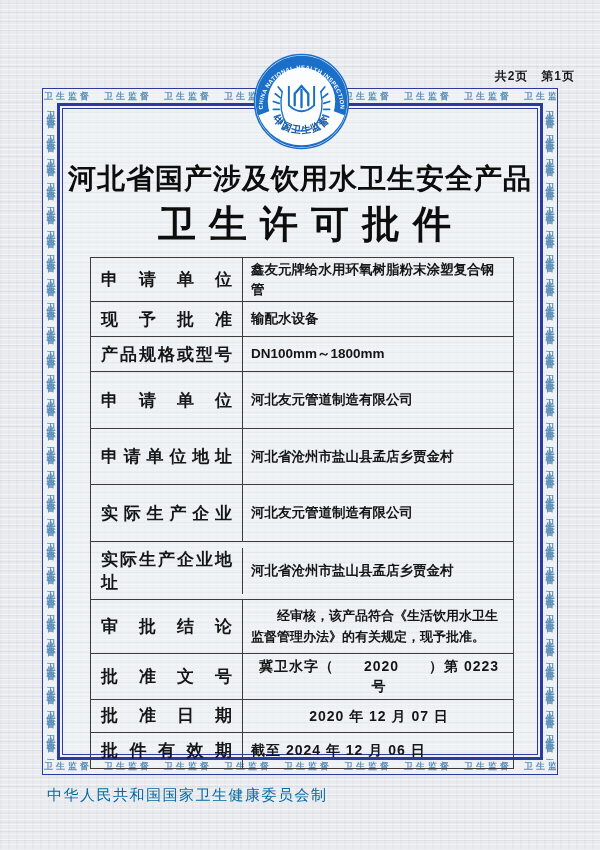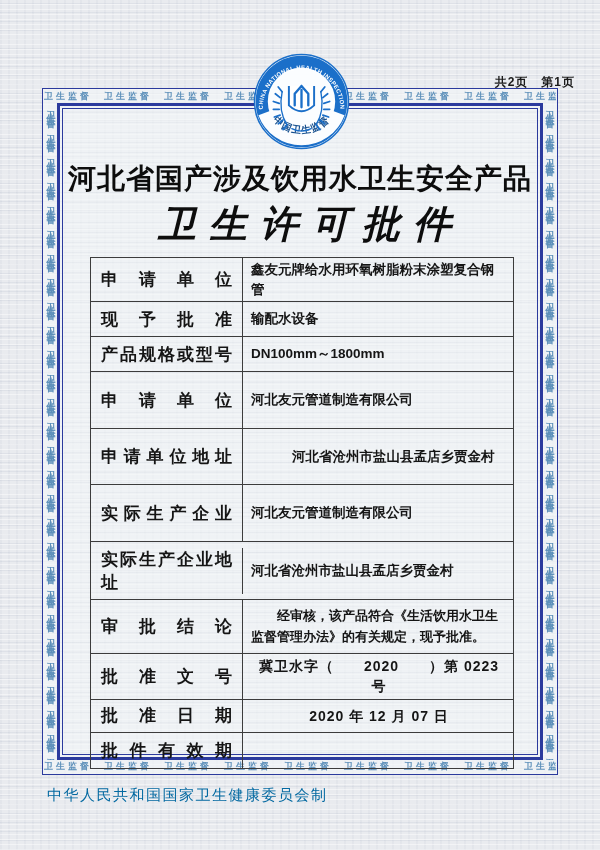--- a/index.html
+++ b/index.html
@@ -15,21 +15,21 @@
     position:relative;overflow:hidden;
     font-family:"Liberation Sans","DejaVu Sans",sans-serif;
     color:var(--ink);
     background-color:var(--paper);
     background-image:
       repeating-linear-gradient(0deg, rgba(255,255,255,.45) 0 1px, transparent 1px 5px),
       repeating-linear-gradient(0deg, rgba(125,138,165,.10) 0 1px, transparent 1px 9px),
       repeating-linear-gradient(90deg, rgba(125,138,165,.06) 0 2px, transparent 2px 8px);
   }
   .page-info{
-    position:absolute;top:74px;right:25px;
+    position:absolute;top:68px;right:25px;
     font-size:12px;font-weight:bold;letter-spacing:1px;color:#1a1a1a;
   }
   
   .frame{
     position:absolute;left:42px;top:88px;width:516px;height:687px;
     border:1px solid var(--frame-blue);
     background:rgba(244,246,249,.6);
   }
   .band{color:var(--band-blue);font-size:9px;font-weight:bold;overflow:hidden;
     white-space:nowrap;letter-spacing:3px;opacity:.9;}
@@ -45,21 +45,21 @@
   }
   
   .emblem{position:absolute;left:253px;top:53px;width:97px;height:97px;z-index:5;}
   
   .title1{
     text-align:center;font-size:28px;font-weight:bold;letter-spacing:1px;
     color:#0d0d0d;line-height:36px;
   }
   .title2{
     text-align:center;font-size:38px;font-weight:bold;letter-spacing:13px;padding-left:22px;
-    color:#0d0d0d;line-height:46px;margin-top:4px;font-style:italic;
+    color:#0d0d0d;line-height:46px;margin-top:4px;
   }
   
   .cert-table{
     width:424px;margin:10px 0 0 26px;
     border:1px solid #3c3c3c;
   }
   .row{display:flex;border-top:1px solid #3c3c3c;}
   .row:first-child{border-top:none;}
   .cell-l{
     width:152px;border-right:1px solid #3c3c3c;
@@ -69,21 +69,21 @@
   .cell-l .lbl{
     width:100%;font-size:17px;font-weight:bold;
     text-align:justify;text-align-last:justify;
   }
   .cell-v{
     flex:1;display:flex;align-items:center;
     padding:2px 6px 2px 8px;
     font-size:13.5px;font-weight:bold;line-height:1.45;
   }
   .h35{min-height:35px;} .h33{min-height:33px;} .h36{min-height:36px;}
-  .h57{min-height:57px;} .h56{min-height:56px;gap:41px;} .h58{min-height:58px;align-items:center;} .h54{min-height:54px;}
+  .h57{min-height:57px;} .h56{min-height:56px;} .h58{min-height:58px;align-items:center;} .h54{min-height:54px;}
   .v-center{justify-content:center;text-align:center;}
   .v-big{font-size:14px;letter-spacing:1px;}
   .v-conclusion p{font-size:13px;text-indent:2em;line-height:1.55;}
   
   .footer{
     position:absolute;left:47px;top:786px;
     font-size:15px;font-weight:normal;letter-spacing:1.5px;color:#0369a1;
   }
 </style>
 </head>
@@ -163,20 +163,21 @@
           <div class="row h33">
             <div class="cell-l">
                 <span class="lbl">批准日期</span>
               </div>
             <div class="cell-v v-center v-big">2020 年 12 月 07 日</div>
           </div>
           <div class="row h36">
             <div class="cell-l">
                 <span class="lbl">批件有效期</span>
               </div>
+            <div class="cell-v v-big">截至 2024 年 12 月 06 日</div>
           </div>
         </div>
 
       </div>
     </div>
   </div>
 </div>
 
 <svg class="emblem" viewBox="0 0 100 100" aria-hidden="true">
   <circle cx="50" cy="50" r="48.4" fill="#fbfdff" stroke="#1b6fc9" stroke-width="1.6"></circle>

